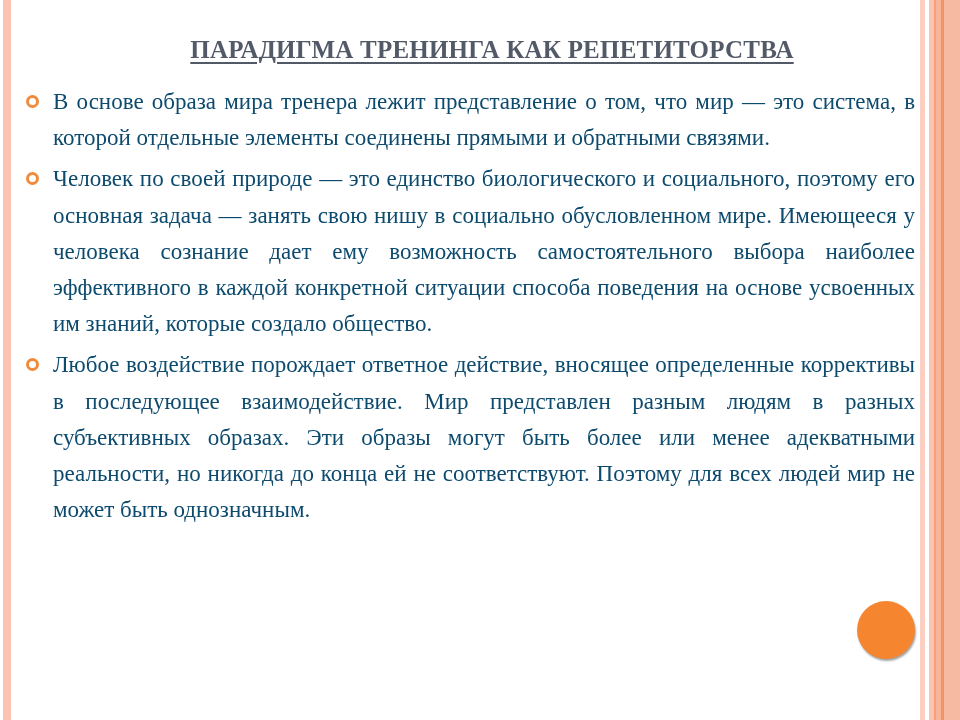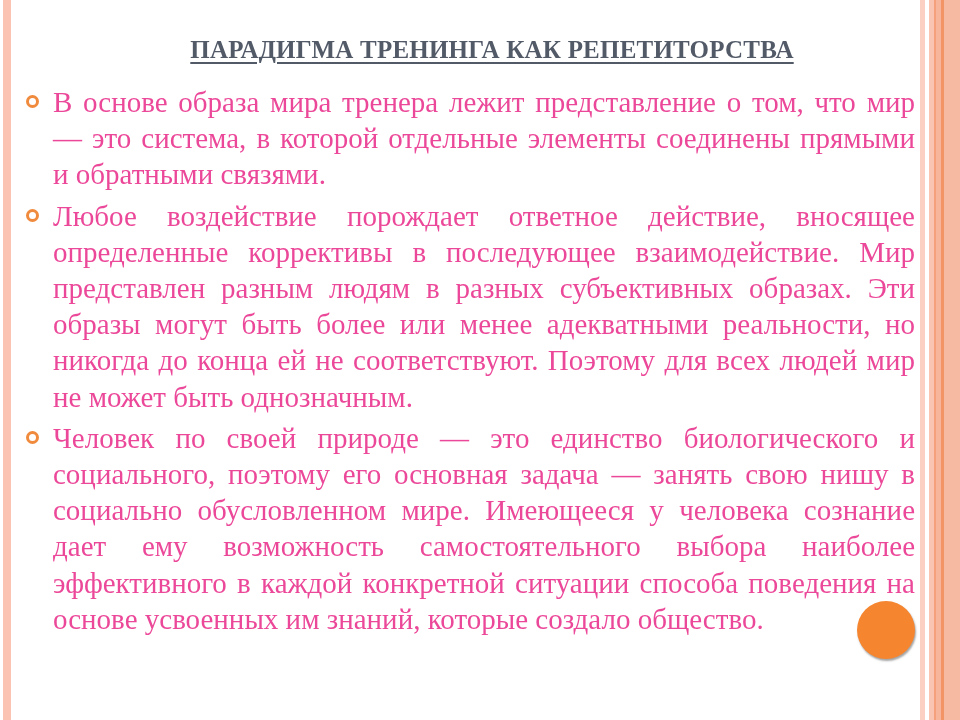--- a/index.html
+++ b/index.html
@@ -2,21 +2,21 @@
 <html><head>
 <meta charset="utf-8">
 <style>
   html, body { margin:0; padding:0; }
   body { width:960px; height:720px; background:#ffffff; position:relative; overflow:hidden; font-family:"DejaVu Serif", "Liberation Serif", serif; }
   .left-strip { position:absolute; left:3px; top:0; width:8px; height:720px; background:#fac3b2; }
   .right-deco { position:absolute; top:0; right:0; width:40px; height:720px; }
   .right-deco div { position:absolute; top:0; height:720px; }
   .title { position:absolute; left:0; width:984px; top:36px; text-align:center; font-family:"Liberation Serif", serif; font-weight:bold; font-size:25px; color:#525a68; text-decoration:underline; text-decoration-thickness:2px; text-underline-offset:4px; letter-spacing:0.2px; }
   .content { position:absolute; left:22px; top:84px; width:893px; }
-  .para { position:relative; padding-left:31px; font-family:"Liberation Serif", serif; font-size:29px; line-height:36.2px; color:#ec4899; text-align:justify; margin-bottom:5px; }
+  .para { position:relative; padding-left:31px; font-family:"Liberation Serif", serif; font-size:23px; line-height:36.2px; color:#0c4a6e; text-align:justify; margin-bottom:5px; }
   .bullet { position:absolute; left:4px; top:11px; width:7px; height:7px; border:3.5px solid #f08a3c; border-radius:50%; }
   .orange-dot { position:absolute; left:857px; top:601px; width:58px; height:58px; border-radius:50%; background:#f6852f; box-shadow:1px 2px 2px rgba(90,90,90,0.55); }
 </style>
 </head>
 <body>
 
 <div class="left-strip"></div>
 
 <div class="right-deco">
   <div style="left:0;width:5px;background:#fbd0c2;"></div>
@@ -30,21 +30,21 @@
 
 <div class="title">ПАРАДИГМА ТРЕНИНГА КАК РЕПЕТИТОРСТВА</div>
 
 <div class="content">
   <div class="para">
     <span class="bullet"></span>
     <span>В основе образа мира тренера лежит представление о том, что мир — это система, в которой отдельные элементы соединены прямыми и обратными связями.</span>
   </div>
   <div class="para">
     <span class="bullet"></span>
-    <span> Любое воздействие порождает ответное действие, вносящее определенные коррективы в последующее взаимодействие. Мир представлен разным людям в разных субъективных образах. Эти образы могут быть более или менее адекватными реальности, но никогда до конца ей не соответствуют. Поэтому для всех людей мир не может быть однозначным.</span>
+    <span>Человек по своей природе — это единство биологического и социального, поэтому его основная задача — занять свою нишу в социально обусловленном мире. Имеющееся у человека сознание дает ему возможность самостоятельного выбора наиболее эффективного в каждой конкретной ситуации способа поведения на основе усвоенных им знаний, которые создало общество.</span>
   </div>
   <div class="para">
     <span class="bullet"></span>
-    <span>Человек по своей природе — это единство биологического и социального, поэтому его основная задача — занять свою нишу в социально обусловленном мире. Имеющееся у человека сознание дает ему возможность самостоятельного выбора наиболее эффективного в каждой конкретной ситуации способа поведения на основе усвоенных им знаний, которые создало общество.</span>
+    <span> Любое воздействие порождает ответное действие, вносящее определенные коррективы в последующее взаимодействие. Мир представлен разным людям в разных субъективных образах. Эти образы могут быть более или менее адекватными реальности, но никогда до конца ей не соответствуют. Поэтому для всех людей мир не может быть однозначным.</span>
   </div>
 </div>
 
 <div class="orange-dot"></div>
 
 </body></html>

